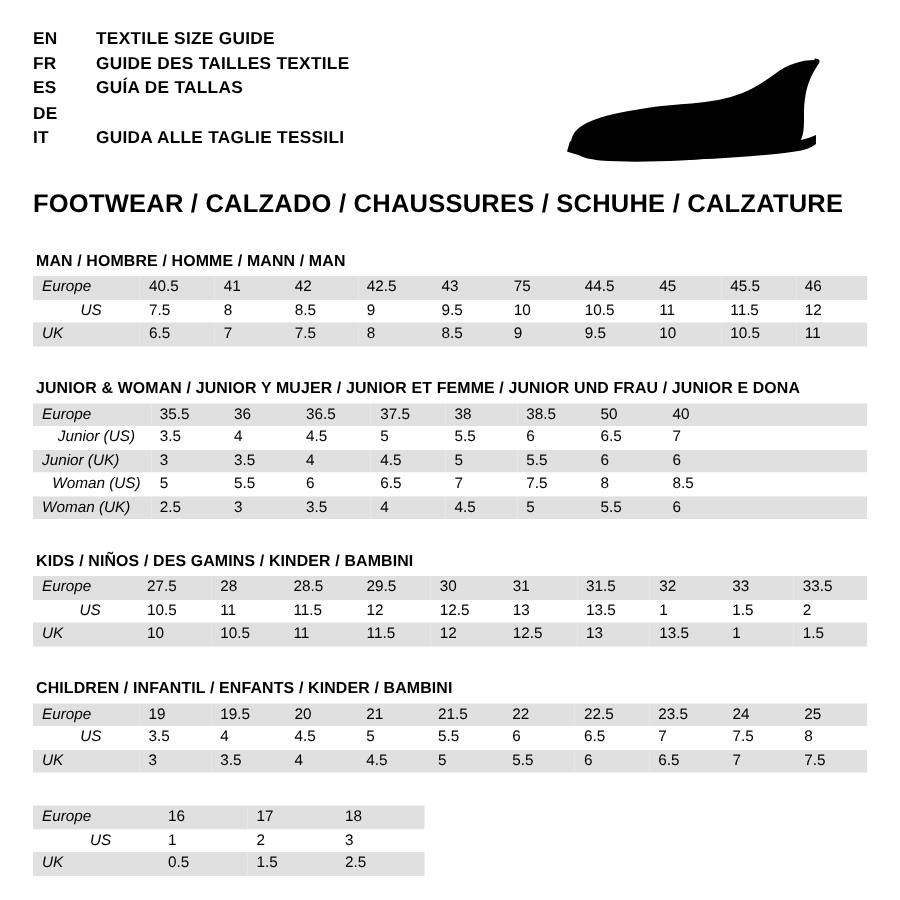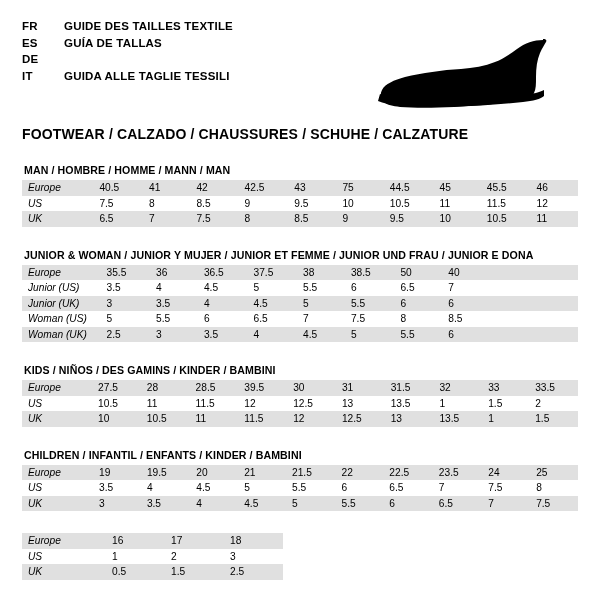--- a/index.html
+++ b/index.html
@@ -50,21 +50,21 @@
   .shoe-wrap {
     width: 195px;
     height: 78px;
     margin-right: 6px;
     margin-top: 14px;
   }
   .shoe-wrap svg { display: block; }
 
   .footwear-line {
     margin-top: 16px;
-    font-size: 14px;
+    font-size: 17px;
     font-weight: bold;
     letter-spacing: 0.15px;
   }
 
   
   .section {
     margin-top: 22px;
   }
   .section-title {
     font-size: 10.6px;
@@ -78,40 +78,44 @@
     table-layout: fixed;
     font-size: 10.2px;
   }
   table.size td {
     height: 15.5px;
     padding: 0 0 0 6px;
     vertical-align: middle;
     white-space: nowrap;
   }
   .row-shade td { background: #e0e0e0; }
-  .row-plain td { background: #ffffff; }
+  .row-plain td { background: #ffffff; text-align: center; }
   td.label {
     width: 78px;
     font-style: italic;
   }
   td.val {
     width: 53px;
     text-align: left;
   }
 
   
   .sec-babies td.val { width: 53px; margin-left: 33px; }
 </style>
 </head>
 <body>
 
 <div class="page">
 
   <div class="header">
     <div class="lang-block">
+      <div class="lang-row">
+        <span class="lang-code">EN</span>
+        <span class="lang-title">TEXTILE SIZE GUIDE</span>
+      </div>
       <div class="lang-row">
         <span class="lang-code">FR</span>
         <span class="lang-title">GUIDE DES TAILLES TEXTILE</span>
       </div>
       <div class="lang-row">
         <span class="lang-code">ES</span>
         <span class="lang-title">GUÍA DE TALLAS</span>
       </div>
       <div class="lang-row">
         <span class="lang-code">DE</span>
@@ -254,21 +258,21 @@
 
   <div class="section">
     <div class="section-title">KIDS / NIÑOS / DES GAMINS / KINDER / BAMBINI</div>
     <table class="size">
       <tbody>
           <tr class="row-shade">
         <td class="label">Europe</td>
         <td class="val">27.5</td>
         <td class="val">28</td>
         <td class="val">28.5</td>
-        <td class="val">39.5</td>
+        <td class="val">29.5</td>
         <td class="val">30</td>
         <td class="val">31</td>
         <td class="val">31.5</td>
         <td class="val">32</td>
         <td class="val">33</td>
         <td class="val">33.5</td>
       </tr>
       <tr class="row-plain">
         <td class="label">US</td>
         <td class="val">10.5</td>

